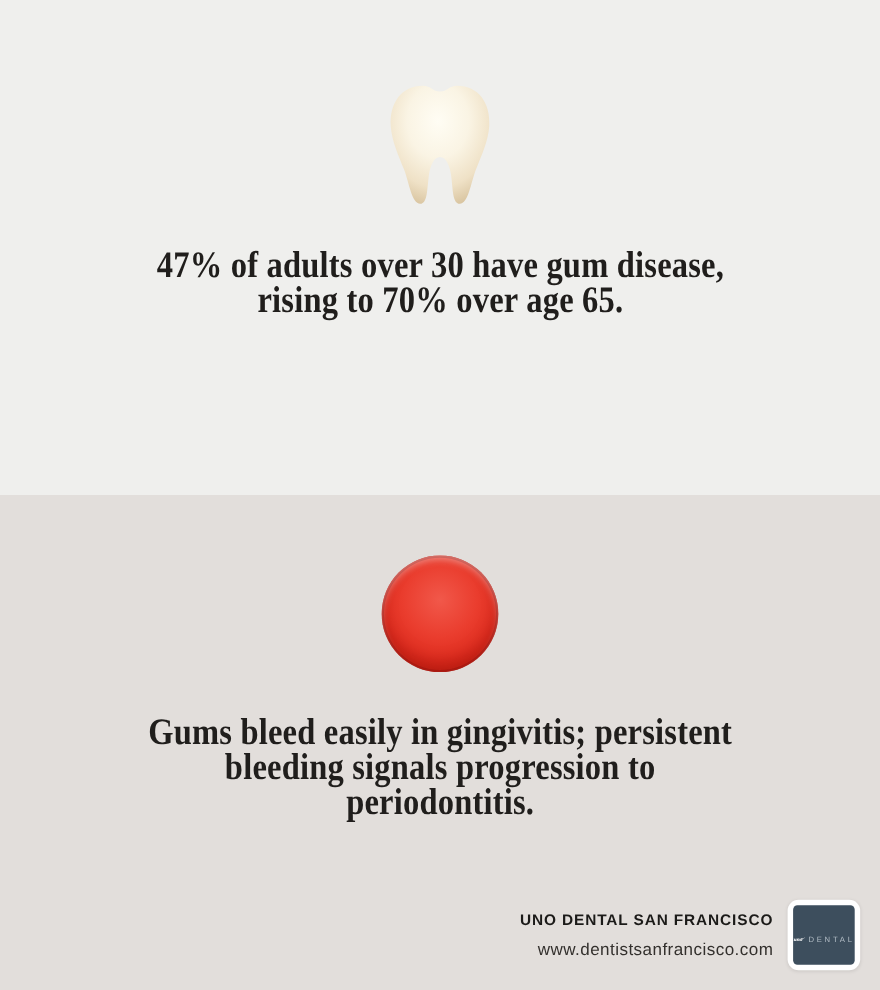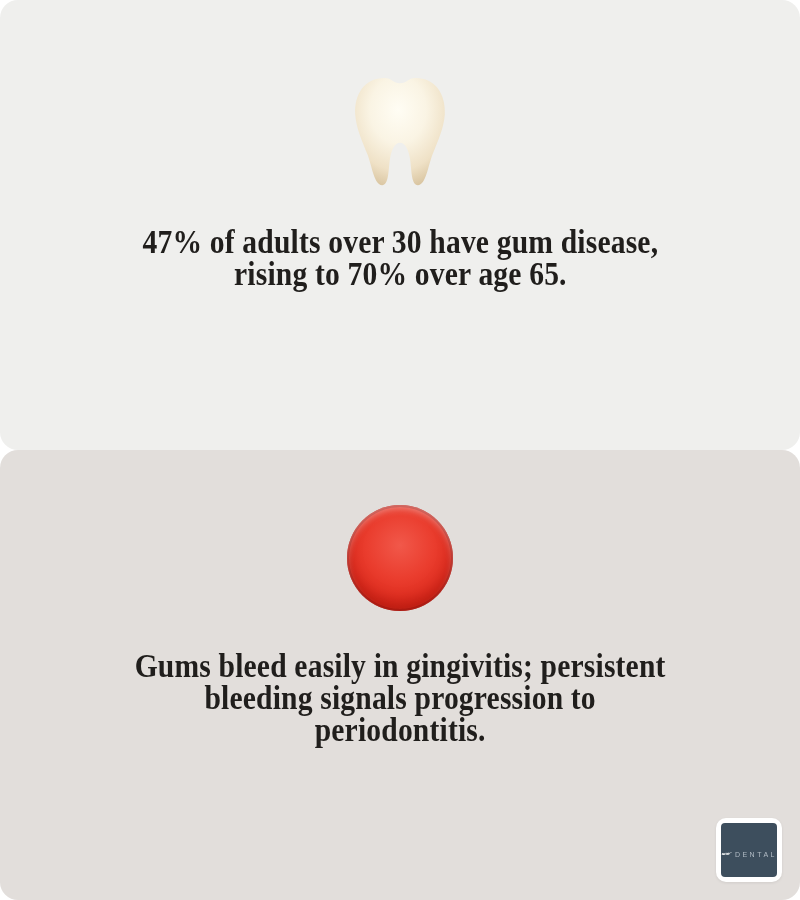--- a/index.html
+++ b/index.html
@@ -12,21 +12,21 @@
     --logo-card:#ffffff;
     --logo-sublabel:#b3bdc6;
   }
   *{margin:0;padding:0;box-sizing:border-box;}
   html,body{width:800px;height:900px;}
   body{
     font-family:"Liberation Sans", sans-serif;
     overflow:hidden;
   }
   .page{width:800px;height:900px;display:flex;flex-direction:column;}
-  .panel{width:800px;height:450px;display:flex;flex-direction:column;align-items:center;position:relative;border-radius:18px;}
+  .panel{width:800px;height:450px;display:flex;flex-direction:column;align-items:center;position:relative;}
   .panel.top{background:var(--top-background);}
   .panel.bottom{background:var(--bottom-background);align-items:center;}
 
   .emoji-tooth{margin-top:72px;width:112px;height:118px;}
   .emoji-red-circle{
     margin-top:55px;
     width:106px;height:106px;border-radius:50%;
     background:radial-gradient(circle at 50% 38%, #f1584a 0%, #ea3d2e 40%, #dd2a1c 70%, #c62013 100%);
     box-shadow:
       inset 0 4px 7px rgba(255,255,255,0.40),
@@ -124,20 +124,22 @@
   <section class="panel bottom">
     <div class="emoji-red-circle"></div>
     <h2 class="stat">
       <span class="line">Gums bleed easily in gingivitis; persistent</span>
       <span class="line">bleeding signals progression to</span>
       <span class="line">periodontitis.</span>
     </h2>
 
     <footer class="footer">
       <div class="footer-textcol">
+        <div class="brand">UNO DENTAL SAN FRANCISCO</div>
+        <div class="website">www.dentistsanfrancisco.com</div>
       </div>
       <div class="logo-card">
         <div class="logo-square">
           <svg class="logo-wordmark-svg" width="50" height="22" viewBox="0 0 50 22" aria-hidden="true">
             <text x="2" y="17" font-family="DejaVu Serif, serif" font-size="18" font-style="italic" font-weight="bold" letter-spacing="-1.5" fill="#ffffff">uno</text>
             <polygon points="31,8 49,3 49,4.6 33,10" fill="#ffffff"></polygon>
           </svg>
           <div class="logo-sublabel">DENTAL</div>
         </div>
       </div>

